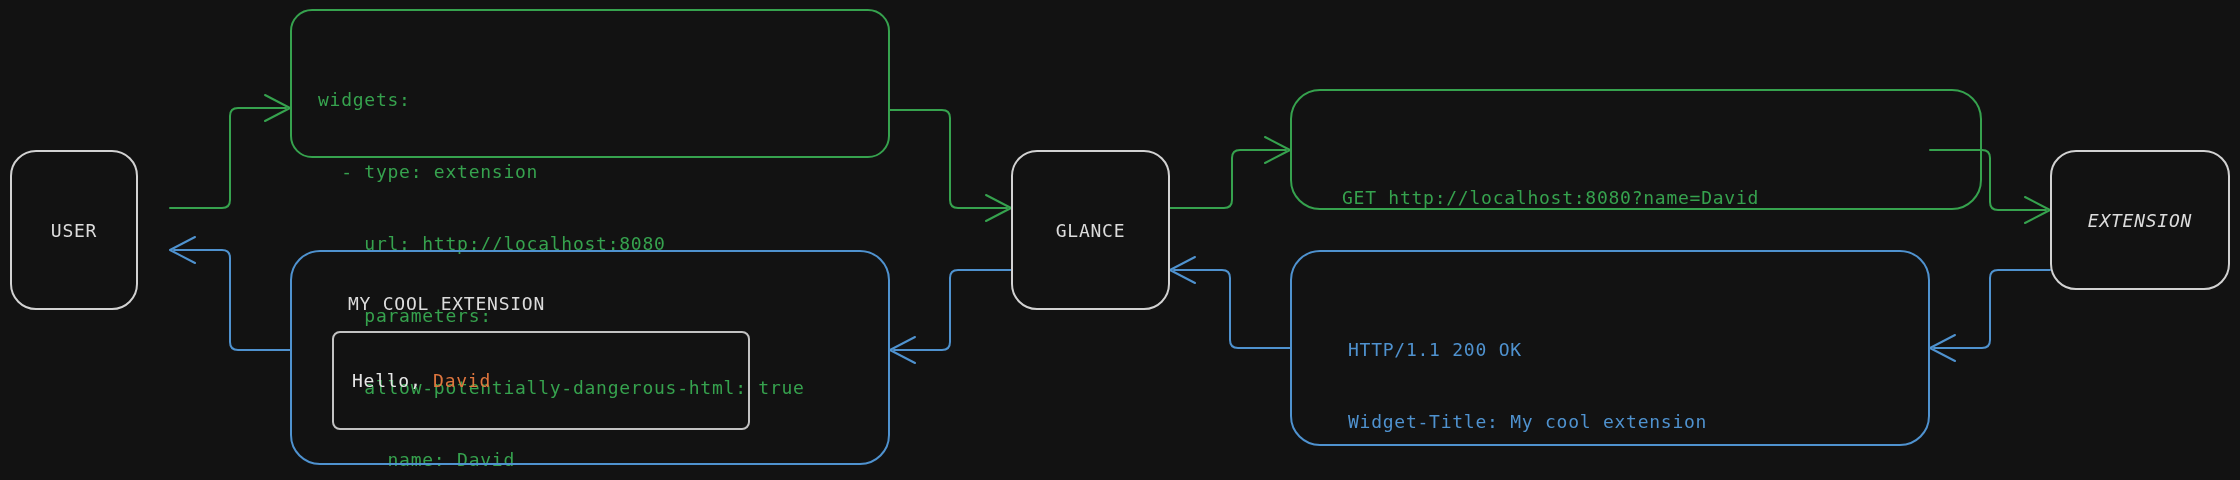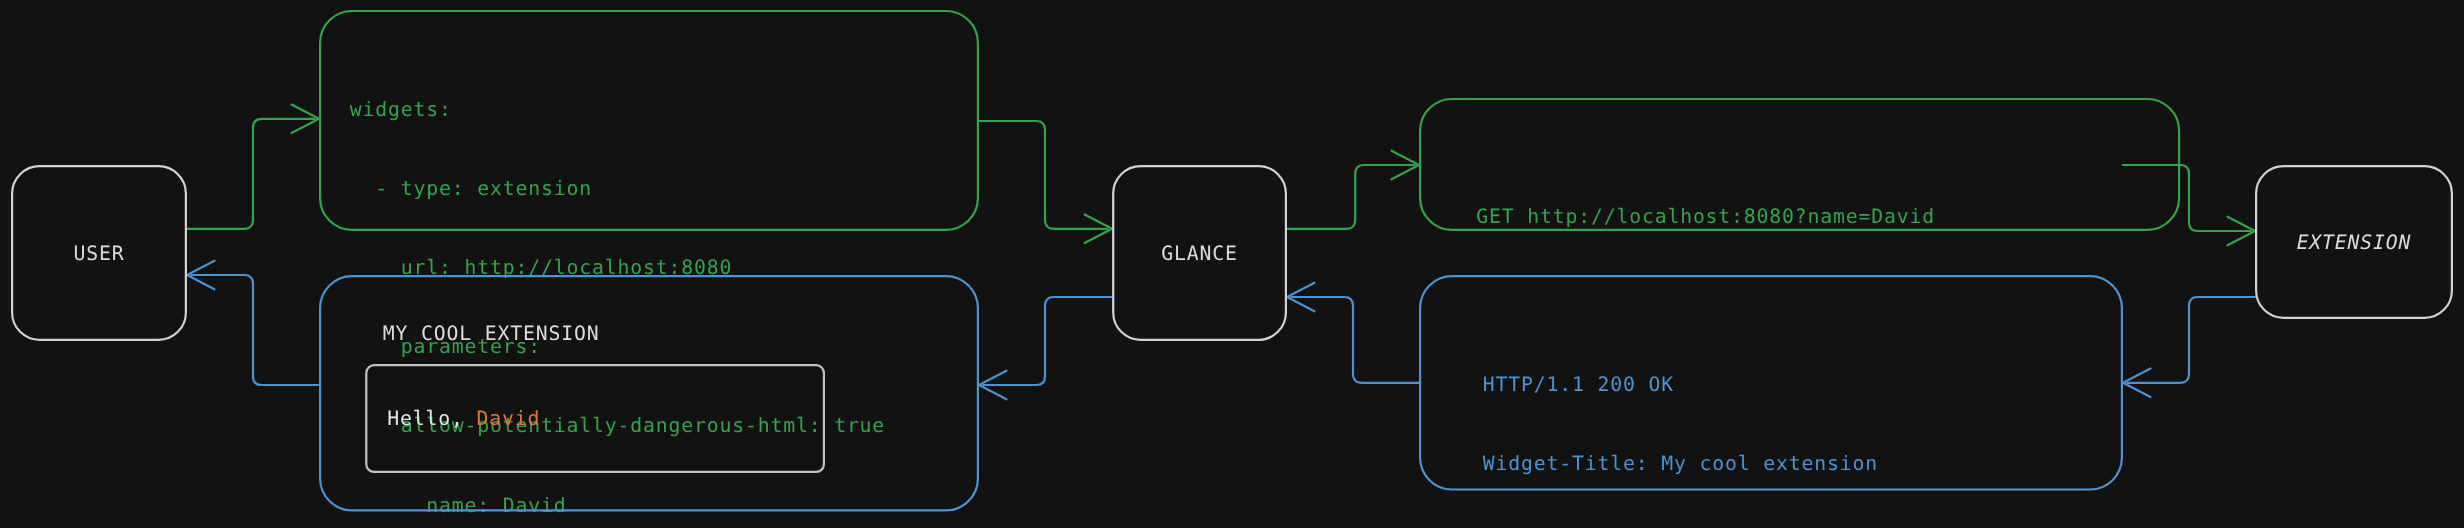--- a/index.html
+++ b/index.html
@@ -59,21 +59,21 @@
   .frame.blue  { border: 2px solid var(--blue);  color: var(--blue); }
 
   .code {
     font-size: 18px;
     letter-spacing: 0.75px;
     line-height: 24px;
     white-space: pre;
   }
   .code-line { min-height: 24px; }
 
-  #config-box   { left: 290px;  top: 9px;   width: 600px; height: 201px; padding: 29px 0 0 26px; }
+  #config-box   { left: 290px;  top: 9px;   width: 600px; height: 149px; padding: 29px 0 0 26px; border-radius: 22px; }
   #request-box  { left: 1290px; top: 89px;  width: 692px; height: 121px; padding: 47px 0 0 50px; }
   #response-box { left: 1290px; top: 250px; width: 640px; height: 196px; padding: 38px 0 0 56px; }
   #widget-box   { left: 290px;  top: 250px; width: 600px; height: 215px; }
 
   #widget-title {
     left: 56px; top: 40px;
     color: var(--node-text);
     font-size: 18px;
     letter-spacing: 0.75px;
     line-height: 24px;
@@ -87,21 +87,21 @@
     display: flex;
     align-items: center;
     padding-left: 18px;
     color: var(--text-light);
     font-size: 18px;
     letter-spacing: 0.75px;
     white-space: pre;
   }
   .greeting-name { color: var(--orange); }
 
-  #node-user      { left: 10px;   top: 150px; width: 160px; height: 160px; }
+  #node-user      { left: 10px;   top: 150px; width: 128px; height: 160px; }
   #node-glance    { left: 1011px; top: 150px; width: 159px; height: 160px; }
   #node-extension { left: 2050px; top: 150px; width: 180px; height: 140px; font-style: italic; }
 </style>
 </head>
 <body>
 
 <svg id="connector-layer" viewBox="0 0 2240 480" xmlns="http://www.w3.org/2000/svg" aria-hidden="true">
 
   <g>
     <path class="stroke-green" d="M170,208 H222 Q230,208 230,200 V116 Q230,108 238,108 H286"></path>

